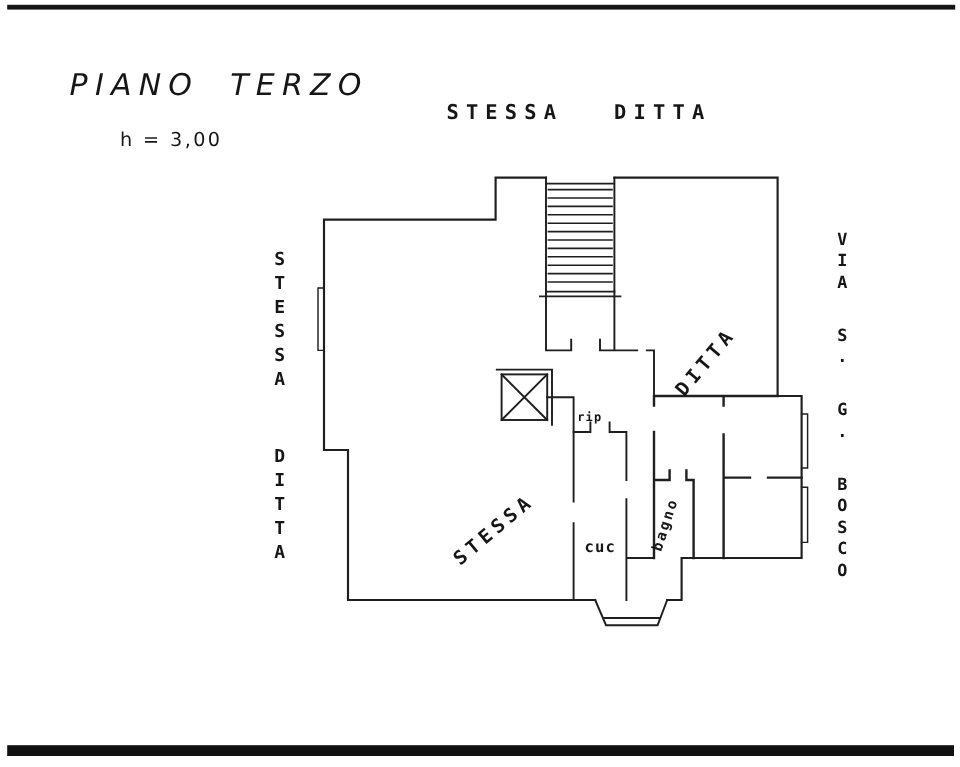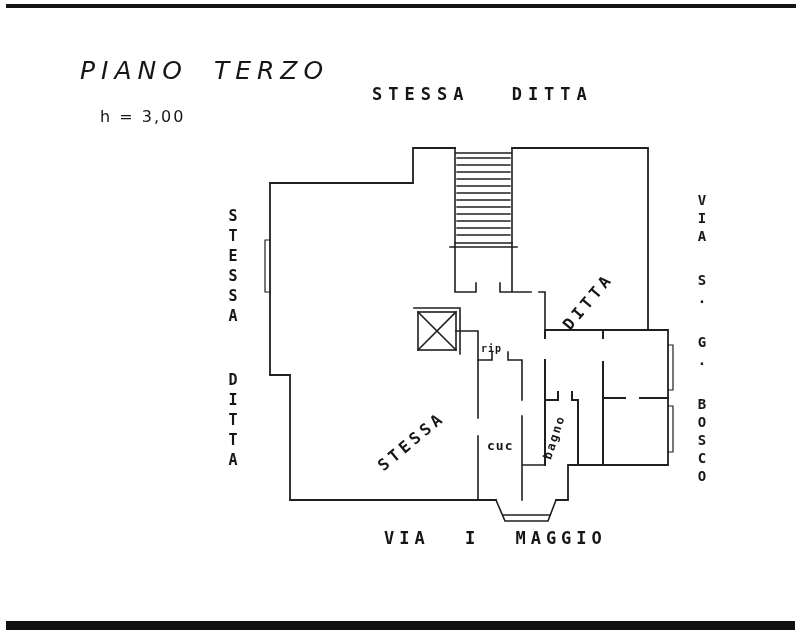--- a/index.html
+++ b/index.html
@@ -6,36 +6,36 @@
   .page{
     position:relative;width:800px;height:639px;margin:0 auto;
     background:#ffffff;color:#161616;overflow:hidden;
     font-family:"DejaVu Sans Mono","Liberation Mono",monospace;
   }
   .plan-svg{position:absolute;left:0;top:0;z-index:1;}
   .lbl{position:absolute;z-index:2;white-space:pre;font-weight:600;}
   .vert{writing-mode:vertical-rl;text-orientation:upright;}
 
   .title{
-    left:80px;top:56px;font-family:"DejaVu Sans","Liberation Sans",sans-serif;
+    left:58px;top:56px;font-family:"DejaVu Sans","Liberation Sans",sans-serif;
     font-style:italic;font-weight:500;font-size:25px;letter-spacing:6px;word-spacing:12px;
   }
   .hnote{
     left:100px;top:107px;font-family:"DejaVu Sans","Liberation Sans",sans-serif;
     font-weight:500;font-size:16px;letter-spacing:2px;
   }
   .top-label{left:372px;top:84px;font-size:17px;letter-spacing:6px;word-spacing:26px;}
   .bottom-label{left:384px;top:528px;font-size:17px;letter-spacing:5px;word-spacing:20px;}
   .left-label{left:224px;top:207px;font-size:15px;letter-spacing:2px;word-spacing:24px;}
   .right-label{left:694px;top:192px;font-size:14px;letter-spacing:2px;word-spacing:8px;}
   .diag-stessa{left:380px;top:458px;font-size:16px;letter-spacing:4px;
     transform:rotate(-40deg);transform-origin:0 50%;}
   .diag-ditta{left:566px;top:318px;font-size:16px;letter-spacing:4px;
     transform:rotate(-50deg);transform-origin:0 50%;}
-  .lbl-cuc{left:487px;top:438px;font-size:13px;letter-spacing:1px;font-weight:600;}
+  .lbl-cuc{left:487px;top:449px;font-size:13px;letter-spacing:1px;font-weight:600;}
   .lbl-bagno{left:547px;top:452px;font-size:12px;letter-spacing:2px;
     transform:rotate(-72deg);transform-origin:0 50%;}
   .lbl-rip{left:481px;top:343px;font-size:10px;letter-spacing:1px;}
 </style>
 </head>
 <body>
 
 <div class="page">
 
   <svg class="plan-svg" width="800" height="639" viewBox="0 0 800 639" fill="none" stroke="#1f1f1f" stroke-width="1.6" stroke-linecap="square">
@@ -93,14 +93,13 @@
   <div class="lbl diag-stessa">STESSA</div>
 
   <div class="lbl diag-ditta">DITTA</div>
 
   <div class="lbl lbl-cuc">cuc</div>
 
   <div class="lbl lbl-bagno">bagno</div>
 
   <div class="lbl lbl-rip">rip</div>
 
-  <div class="lbl bottom-label">VIA I MAGGIO</div>
 </div>
 
 </body></html>

